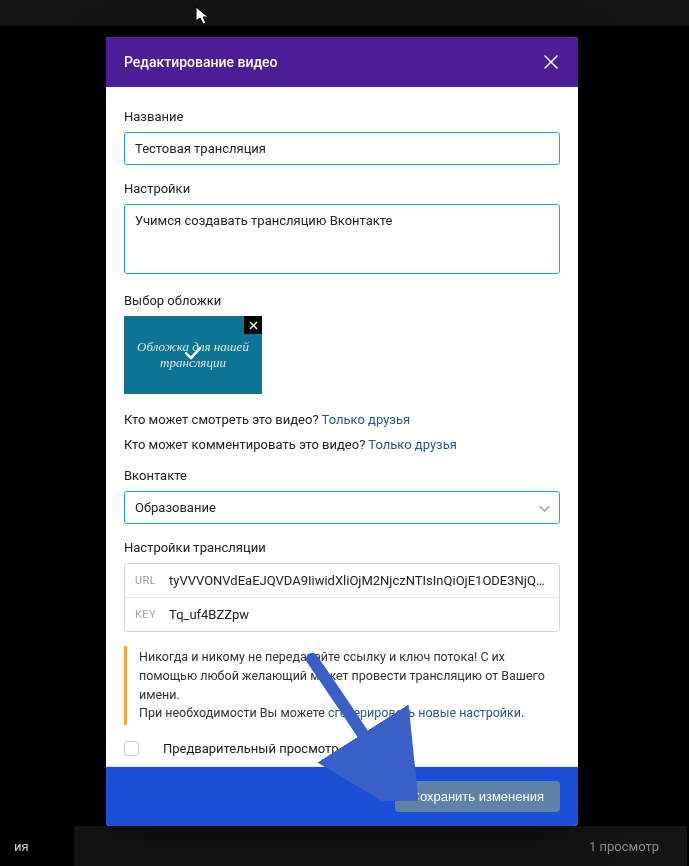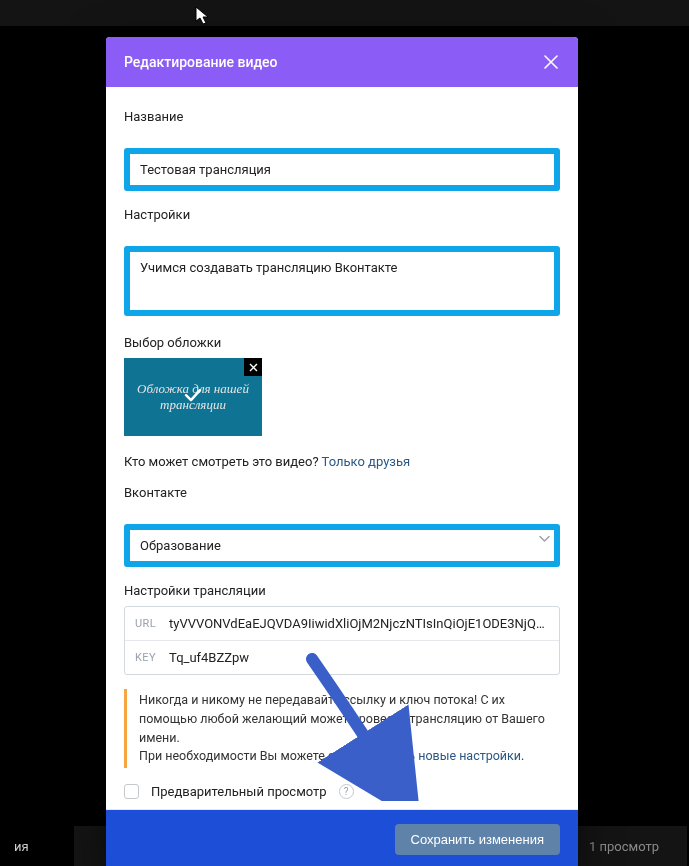--- a/index.html
+++ b/index.html
@@ -32,43 +32,42 @@
     position:absolute;
     left:106px; top:37px;
     width:472px;
     background:#fff;
     border-radius:4px;
     box-shadow:0 10px 40px rgba(0,0,0,0.5);
     z-index:100;
     display:flex; flex-direction:column;
   }
   .modal-header {
-    background:#8b5cf6;
+    background:#4c1d95;
     color:#fff;
     padding:16px 18px;
     border-radius:4px 4px 0 0;
     display:flex; align-items:center; justify-content:space-between;
     font-size:14px; font-weight:500;
   }
   .close-x { width:18px; height:18px; cursor:pointer; display:flex; align-items:center; justify-content:center;}
   .close-x svg { width:14px; height:14px; }
 
   .modal-body { padding:18px 18px 10px 18px; }
   .label { font-size:13px; color:#222; margin-bottom:8px; margin-top:4px; }
   .label.mt { margin-top:16px; }
   .input, .textarea, .select {
     width:100%;
-    border:6px solid #0ea5e9;
+    border:1px solid #0ea5e9;
     border-radius:3px;
     padding:8px 10px;
     font-size:13px;
     font-family:inherit;
     background:#fff;
     color:#222;
-    margin-top:16px;
   }
   .textarea { height:70px; resize:none; }
   .select-wrap { position:relative; }
   .select { appearance:none; padding-right:30px; }
   .select-chevron {
     position:absolute; right:10px; top:50%; transform:translateY(-50%);
     pointer-events:none; color:#99a2ad;
   }
   .cover-wrap { margin-top:8px; position:relative; width:138px; height:78px;}
   .cover {
@@ -117,21 +116,21 @@
   }
 
   .warn {
     border-left:3px solid #f7a540;
     background:#fff;
     padding:2px 0 2px 12px;
     margin-top:14px;
     font-size:12.5px; color:#333; line-height:1.5;
   }
   .checkbox-row {
-    display:flex; align-items:center; gap:12px;
+    display:flex; align-items:center; gap:24px;
     margin-top:16px;
     font-size:13px; color:#222;
   }
   .chk {
     width:15px; height:15px; border:1px solid #c5c9cc; border-radius:3px; background:#fff;
     cursor:pointer; flex-shrink:0;
   }
   .help-circle {
     width:15px; height:15px; border:1px solid #c5c9cc; border-radius:50%;
     color:#99a2ad; font-size:10px; display:flex; align-items:center; justify-content:center;
@@ -203,20 +202,23 @@
       </div>
       <div class="cover-remove">
         <svg width="9" height="9" viewBox="0 0 9 9">
             <path d="M1 1 L8 8 M8 1 L1 8" stroke="#fff" stroke-width="1.4"></path>
           </svg>
       </div>
     </div>
 
     <div class="privacy-row">
       <span>Кто может смотреть это видео? </span><span class="link">Только друзья</span>
+    </div>
+    <div class="privacy-row">
+      <span>Кто может комментировать это видео? </span><span class="link">Только друзья</span>
     </div>
 
     <div class="label mt">Вконтакте</div>
     <div class="select-wrap">
       <select class="select">
         <option>Образование</option>
       </select>
       <span class="select-chevron">
         <svg width="11" height="7" viewBox="0 0 11 7">
             <path d="M1 1 L5.5 5.5 L10 1" stroke="#99a2ad" stroke-width="1.5" fill="none" stroke-linecap="round" stroke-linejoin="round"></path>

